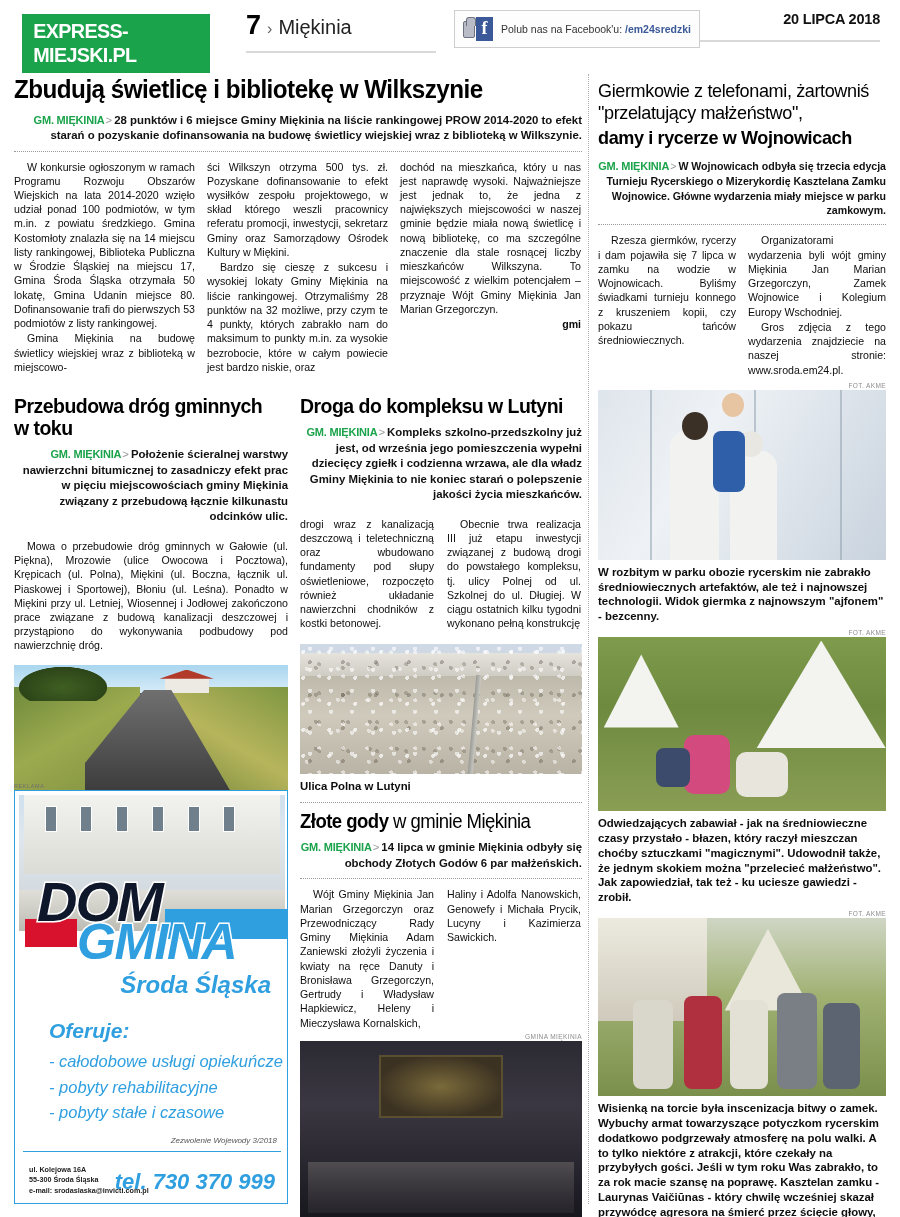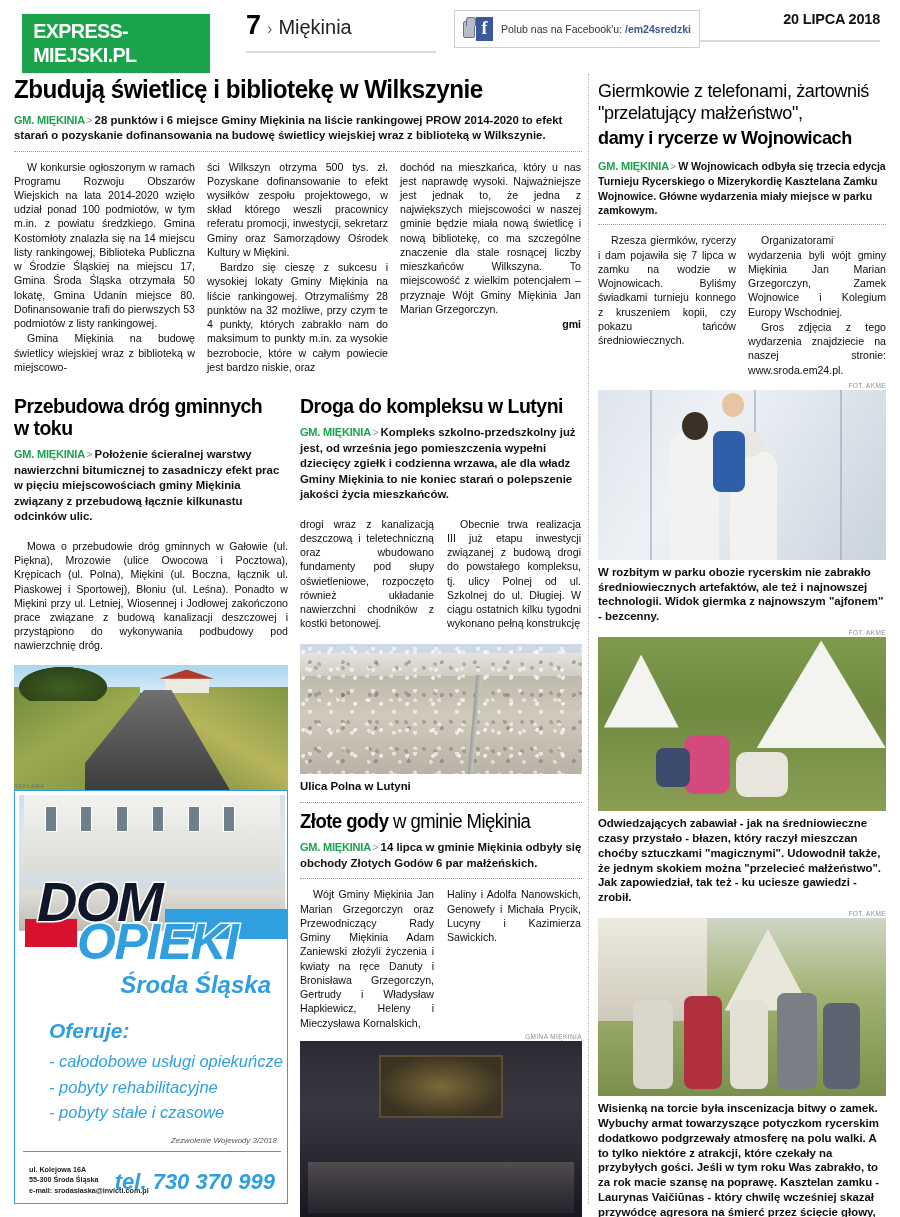--- a/index.html
+++ b/index.html
@@ -70,21 +70,21 @@
     font-weight: bold; color: #000; line-height: 1.08;
     letter-spacing: -0.55px; transform: scaleX(0.95); transform-origin: left top;
   }
   .hl-xl { font-size: 25.5px; }
   .hl-lg { font-size: 20.5px; }
   .hl-md { font-size: 19.5px; }
   .hl-right { font-size: 19px; letter-spacing: -0.4px; line-height: 1.18; }
   .hl-light { font-weight: normal; }
 
   .lead {
-    font-size: 11.4px; line-height: 1.36; color: #111; font-weight: 600;
+    font-size: 11.4px; line-height: 1.36; color: #111; font-weight: 600; text-align: right;
   }
   .kicker { color: #1aa34a; font-weight: bold; font-size: 11px; letter-spacing: -0.2px; }
   .kicker-arrow { color: #9a9a9a; font-weight: normal; margin: 0 2px 0 1px; }
 
   .dotrule {
     border-top: 1.5px dotted #9a9a9a; height: 0; margin: 7px 0 8px 0;
   }
 
   .body-txt {
     font-size: 10.6px; line-height: 1.345; text-align: justify;
@@ -351,21 +351,21 @@
           <span class="ad-win" style="left:36%;top:14%"></span>
           <span class="ad-win" style="left:50%;top:14%"></span>
           <span class="ad-win" style="left:64%;top:14%"></span>
           <span class="ad-win" style="left:78%;top:14%"></span>
         </div>
         <div class="ad-wall"></div>
       </div>
       <div class="ad-blue-bar"></div>
       <div class="ad-red"></div>
       <div class="ad-dom">DOM</div>
-      <div class="ad-opieki">OPIEKI</div>
+      <div class="ad-opieki">GMINA</div>
       <div class="ad-city">Środa Śląska</div>
       <div class="ad-oferuje">Oferuje:</div>
       <div class="ad-list">
         <div>- całodobowe usługi opiekuńcze</div>
         <div>- pobyty rehabilitacyjne</div>
         <div>- pobyty stałe i czasowe</div>
       </div>
       <div class="ad-perm">Zezwolenie Wojewody 3/2018</div>
       <div class="ad-sep"></div>
       <div class="ad-addr">

